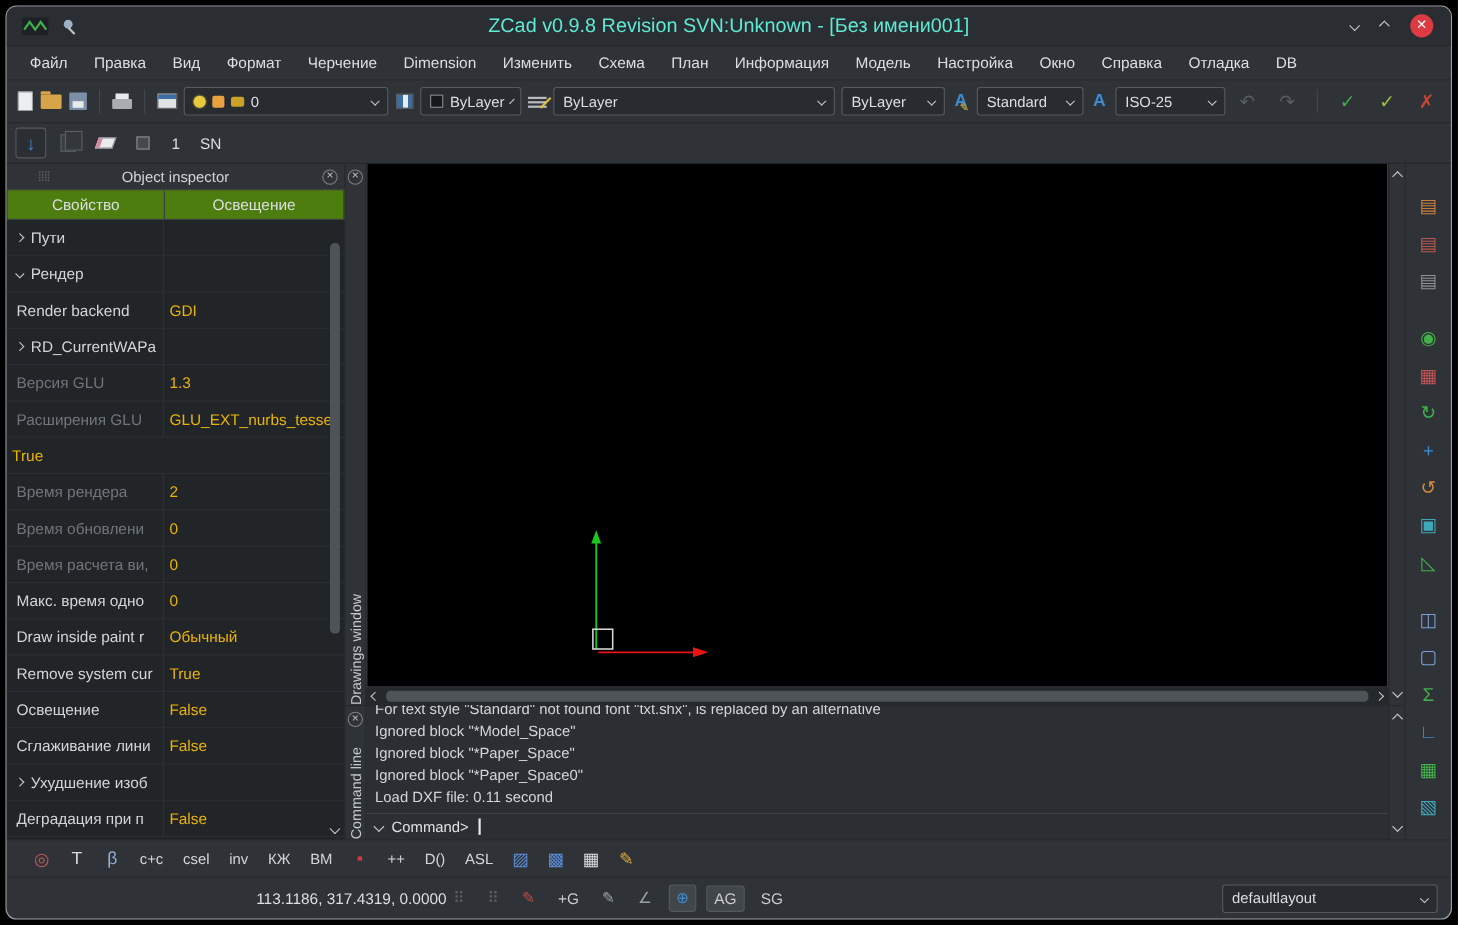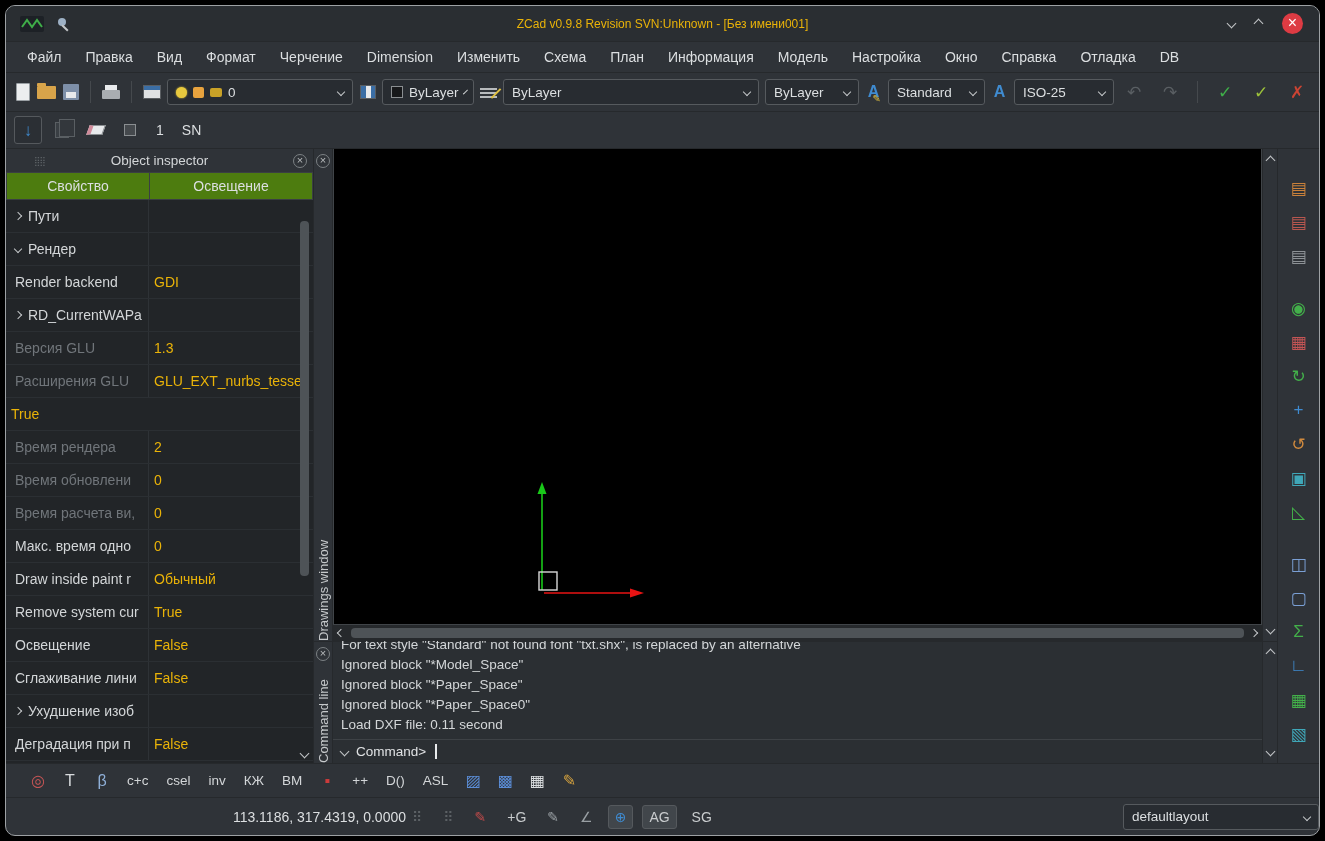--- a/index.html
+++ b/index.html
@@ -12,21 +12,21 @@
   .titlebar { height:36px; background:#2a2e32; display:flex; align-items:center; position:relative;
     border-bottom:1px solid #26292c; flex:0 0 auto; }
   .app-icon { width:24px; height:16px; margin-left:14px; background:#1d2126; border-radius:2px;
     position:relative; overflow:hidden; }
   .app-icon svg { position:absolute; inset:0; }
   .pin-icon { width:16px; height:16px; margin-left:12px; position:relative; }
   .pin-icon .head { position:absolute; left:2px; top:2px; width:8px; height:8px; border-radius:50%;
     background:#9db0c4; }
   .pin-icon .stick { position:absolute; left:8px; top:8px; width:2px; height:8px; background:#c3c6c8;
     transform:rotate(-45deg); }
-  .title-text { position:absolute; left:0; right:0; text-align:center; font-size:12px; color:#eab308; }
+  .title-text { position:absolute; left:0; right:0; text-align:center; font-size:18px; color:#5eead4; }
   .win-controls { margin-left:auto; display:flex; align-items:center; gap:20px; padding-right:16px; z-index:2; }
   .chev { display:inline-block; width:7px; height:7px; border-right:1.7px solid #c3c6c8;
     border-bottom:1.7px solid #c3c6c8; }
   .chev.down { transform:rotate(45deg); }
   .chev.up { transform:rotate(-135deg); }
   .chev.left { transform:rotate(135deg); }
   .chev.right { transform:rotate(-45deg); }
   .close-btn { width:21px; height:21px; border-radius:50%; background:#dd3b43; display:flex;
     align-items:center; justify-content:center; }
   .close-btn::after { content:"×"; color:#fff; font-size:16px; line-height:1; margin-top:-1px; }
@@ -146,21 +146,21 @@
     border-top:1px solid #26292c; flex:0 0 auto; }
   .btool { width:28px; height:26px; display:flex; align-items:center; justify-content:center; font-size:16px; }
   .btext { font-size:13.5px; color:#d3d6d8; padding:4px 7px; border-radius:3px; }
 
   
   .statusbar { height:38px; display:flex; align-items:center; border-top:1px solid #26292c; flex:0 0 auto; }
   .coords { width:400px; text-align:right; font-size:14px; color:#dcdfe1; flex:0 0 auto; }
   .status-mid { display:flex; align-items:center; gap:9px; }
   .sitem { font-size:14px; color:#c9ccce; padding:3px 6px; border-radius:3px; display:flex; align-items:center; }
   .sitem.active { background:#41464b; border:1px solid #55595d; }
-  .layout-combo { margin-left:auto; margin-right:0; width:196px; height:26px; }
+  .layout-combo { margin-left:auto; margin-right:12px; width:196px; height:26px; }
 </style>
 </head>
 <body>
 
 <div class="window">
 
   <div class="titlebar">
     <div class="app-icon">
       <svg viewBox="0 0 24 16">
           <polyline points="2,11 7,4 12,11 17,4 22,11" fill="none" stroke="#3fae49" stroke-width="2"></polyline>

